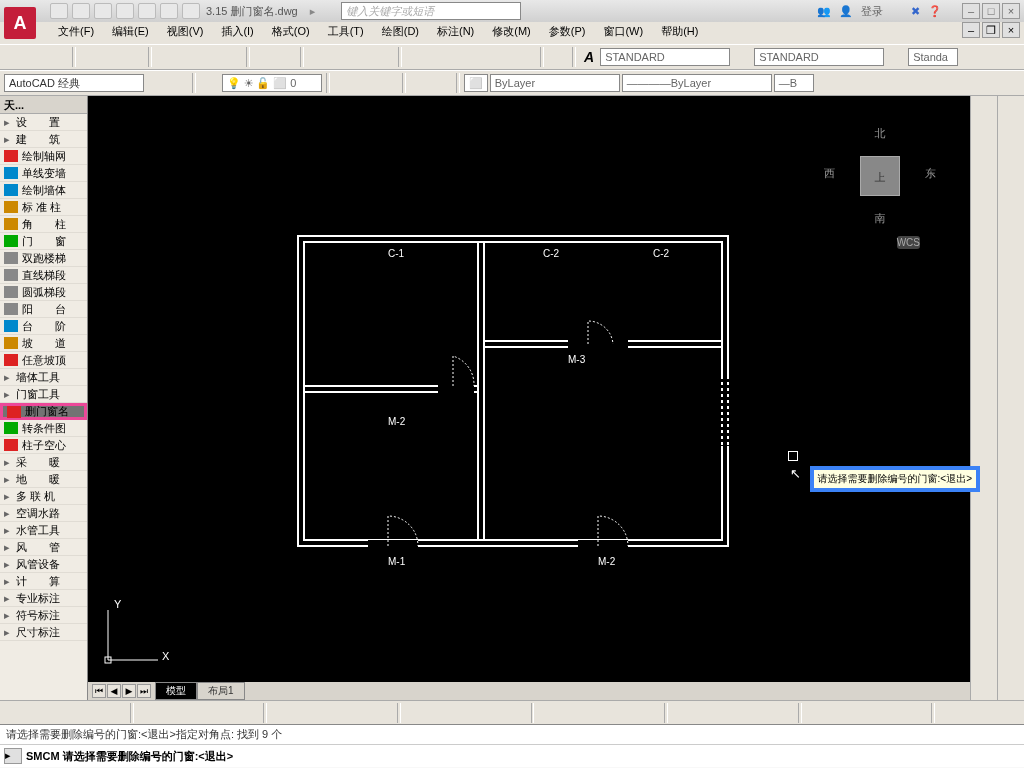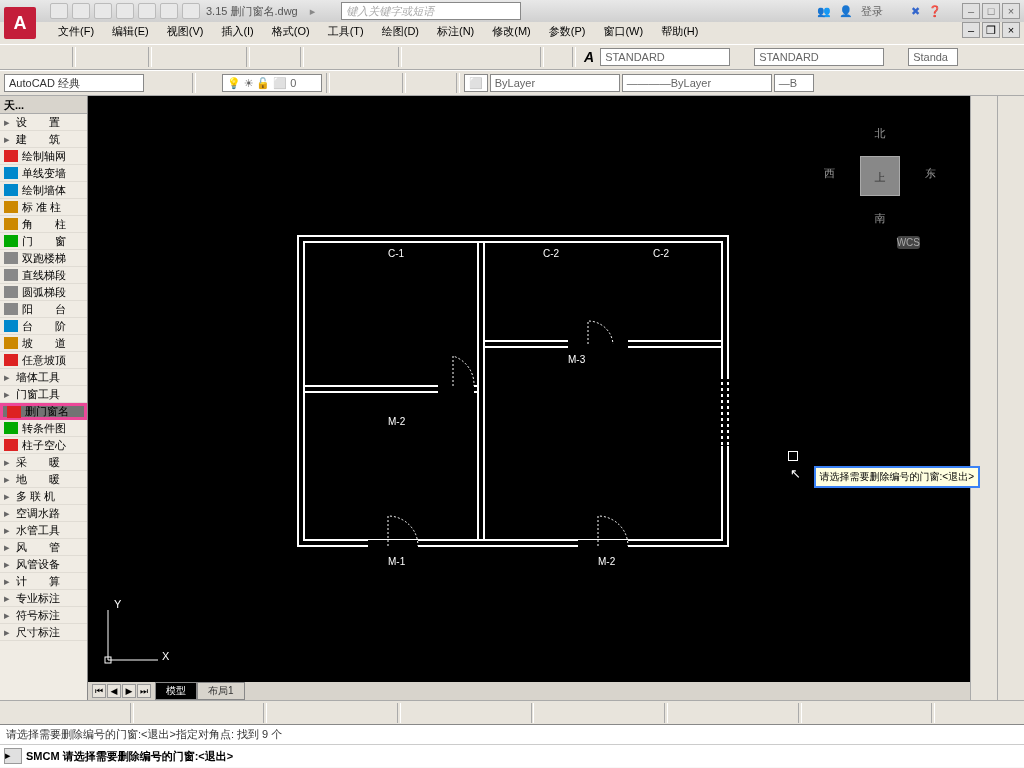--- a/index.html
+++ b/index.html
@@ -26,21 +26,21 @@
 .pal-item{height:17px;display:flex;align-items:center;padding:0 4px;gap:4px;cursor:default;border-bottom:1px solid #e0dcd4}
 .pal-icon{width:14px;height:12px;display:inline-block}
 .pal-arrow{width:8px;color:#666}
 .pal-item.hl{background:#737373;border:3px solid #ec4899}
 .canvas-area{flex:1;position:relative;background:#000}
 .canvas{position:absolute;inset:0;background:#000}
 .floorplan{position:absolute;left:200px;top:130px}
 .wall-label{position:absolute;color:#fff;font-size:10px}
 .compass{position:absolute;right:40px;top:30px;width:100px;height:100px;color:#999;text-align:center}
 .compass-cube{width:40px;height:40px;background:#888;border:1px solid #aaa;margin:30px auto;line-height:40px;color:#333}
-.cursor-tip{position:absolute;right:-10px;top:370px;background:#ffffe0;border:2px solid #3b82f6;padding:2px 4px;color:#000;font-size:10px}
+.cursor-tip{position:absolute;right:-10px;top:370px;background:#ffffe0;border:4px solid #3b82f6;padding:2px 4px;color:#000;font-size:10px}
 .ucs{position:absolute;left:10px;bottom:30px;color:#fff;font-size:12px}
 .tabs{position:absolute;left:0;bottom:0;height:18px;background:#d8d4cc;display:flex;align-items:center;width:100%}
 .tab-nav{display:flex;gap:1px;padding:0 4px}
 .tab-nav-btn{width:14px;height:14px;background:#e8e4dc;border:1px solid #999;font-size:9px;text-align:center;line-height:12px}
 .tab{padding:1px 10px;background:#000;color:#fff;border:1px solid #888;font-size:10px}
 .tab.inactive{background:#d8d4cc;color:#333}
 .right-tools{width:54px;background:#e8e4dc;display:flex}
 .rt-col{width:27px;display:flex;flex-direction:column;gap:1px;padding:2px;border-left:1px solid #aaa}
 .rt-btn{width:22px;height:22px;background:#e8e4dc;border:1px solid transparent}
 .bottom-toolbar{height:24px;background:#e8e4dc;border-top:1px solid #aaa;display:flex;align-items:center;padding:0 4px;gap:2px;overflow:hidden}

